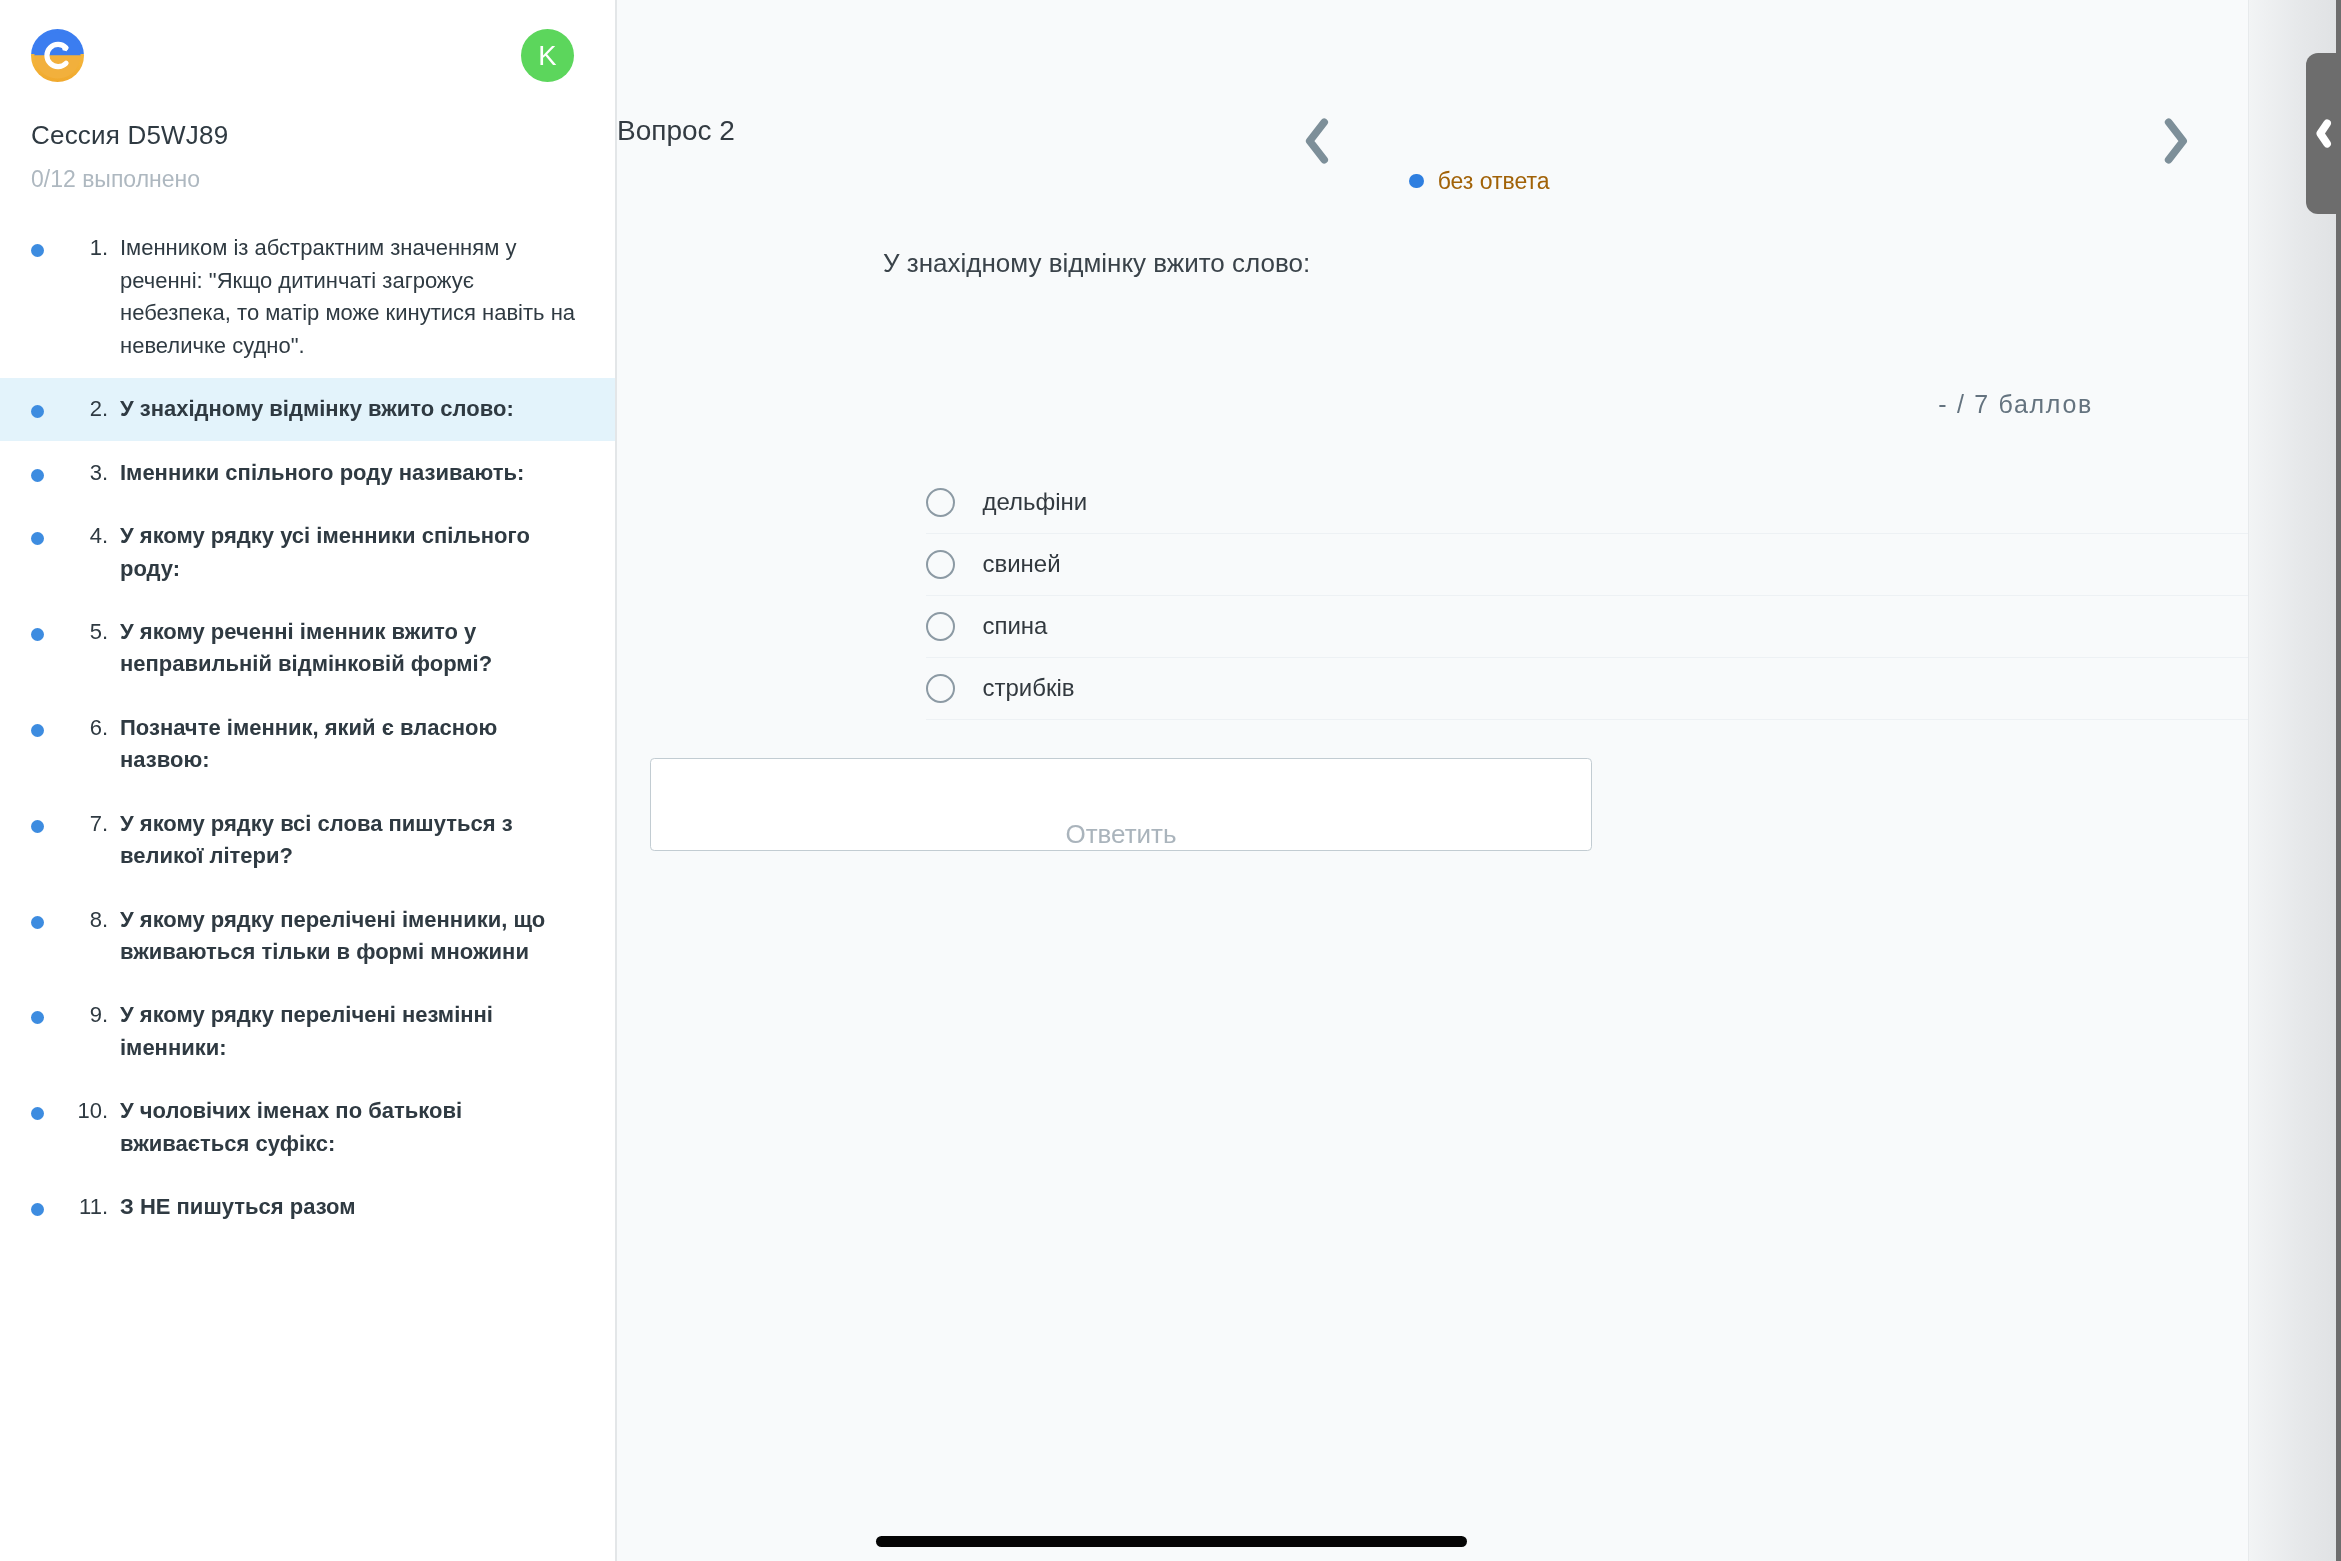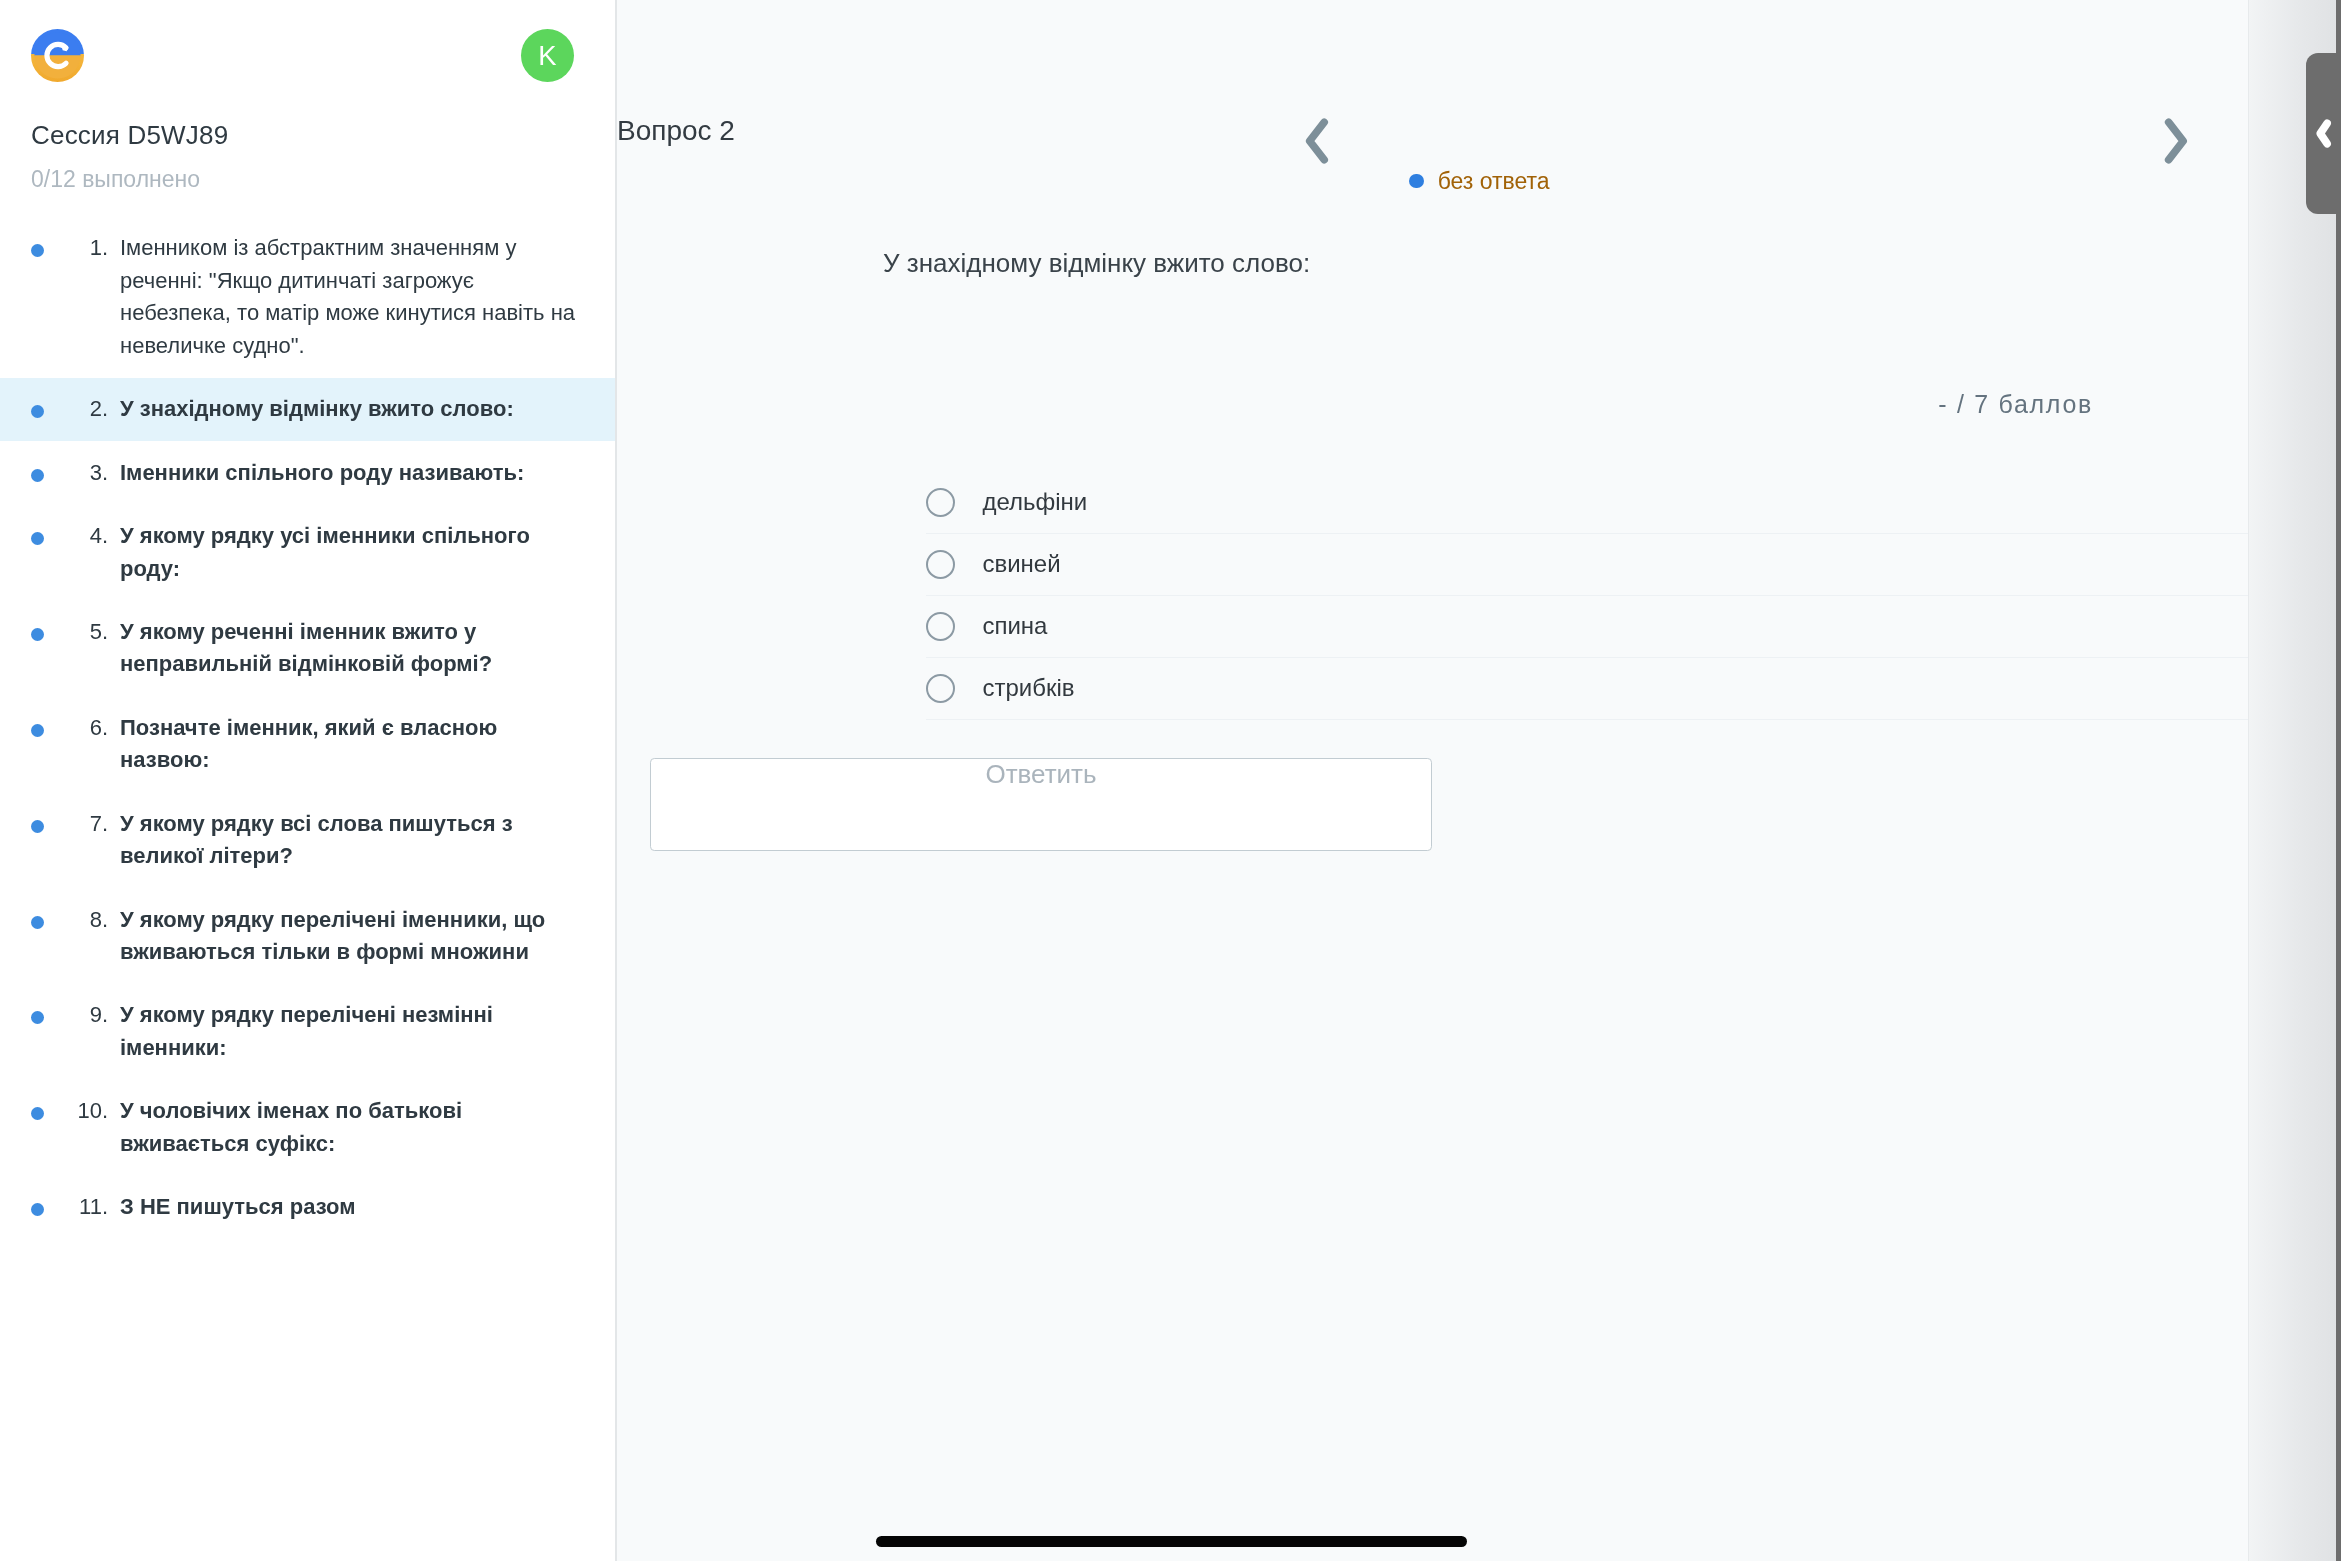--- a/index.html
+++ b/index.html
@@ -131,25 +131,25 @@
   .radio {
     flex: 0 0 auto;
     width: 29px; height: 29px; border-radius: 50%;
     border: 2.6px solid #8c9aa4; margin-right: 27.4px;
     background: transparent;
   }
   .anslabel { font-size: 24px; color: #32393f; }
 
   .answer-btn {
     margin: 38px 0 0 33px;
-    width: 782px; height: 93px;
+    width: 942px; height: 93px;
     background: #ffffff;
     border: 1.7px solid #c2ccd2;
     border-radius: 4.3px;
-    display: flex; align-items: flex-start; justify-content: center;
+    display: flex; align-items: flex-end; justify-content: center;
     font-size: 26px; color: #aab4bc;
     cursor: pointer;
   }
 
   
   .home-indicator {
     position: absolute; left: 259px; bottom: 15.4px;
     width: 591px; height: 11px; border-radius: 6px;
     background: #050505;
   }

